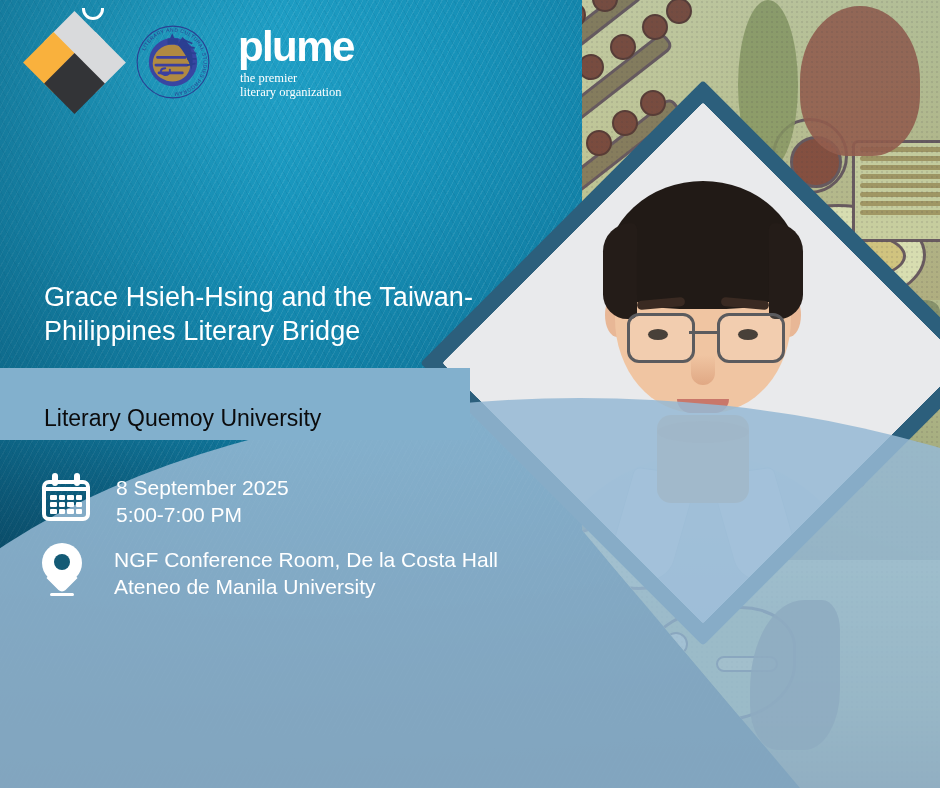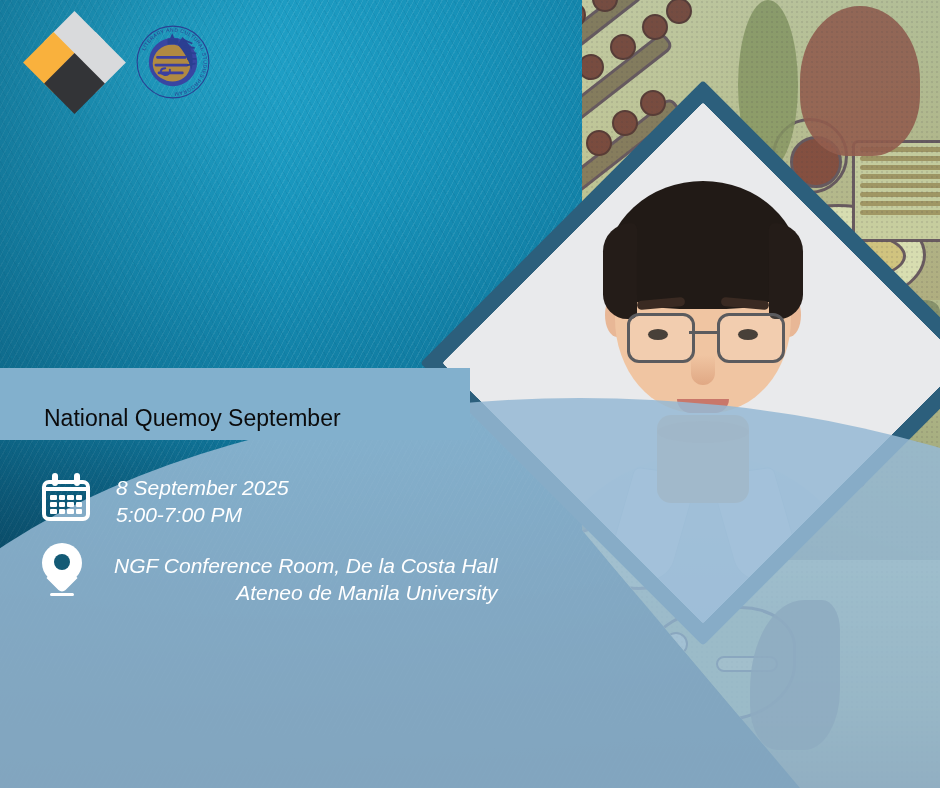--- a/index.html
+++ b/index.html
@@ -385,34 +385,34 @@
   .speaker-affil {
     position: absolute;
     left: 44px;
     top: 406px;
     color: #0b0b0c;
     font-size: 23px;
     font-weight: 400;
     line-height: 1.1;
   }
 
-  .info-row { position: absolute; display: flex; align-items: flex-start; font-style: italic; }
+  .info-row { position: absolute; display: flex; align-items: flex-start; }
   .info-row .icon { flex: 0 0 auto; }
   .info-text {
     color: #ffffff;
     font-size: 21px;
     line-height: 1.28;
     white-space: pre-line;
     font-weight: 400;
   }
 
   .row-date { left: 42px; top: 473px; }
   .row-date .info-text { margin-left: 26px; margin-top: 2px; }
   .row-venue { left: 42px; top: 543px; }
-  .row-venue .info-text { margin-left: 32px; margin-top: 10px; text-align: right; }
+  .row-venue .info-text { margin-left: 32px; margin-top: 4px; }
 
   
   .cal-icon { position: relative; width: 48px; height: 48px; }
   .cal-body {
     position: absolute; left: 0; top: 7px; width: 48px; height: 41px;
     border: 4px solid #ffffff; border-radius: 7px; box-sizing: border-box;
     background: transparent;
   }
   .cal-ring-l, .cal-ring-r {
     position: absolute; top: 0; width: 6px; height: 13px;
@@ -578,28 +578,36 @@
         <path d="M64,22 l10,4 M66,30 l11,2 M68,38 l11,1 M69,46 l10,0 M69,54 l9,-2" stroke="#2b3f92" stroke-width="2.2" stroke-linecap="round"></path>
         <path d="M46,20 l3,-7 l3,7 z" fill="#2b3f92"></path>
         <rect x="43" y="20" width="14" height="7" fill="#2b3f92"></rect>
         <text font-family="Liberation Sans, sans-serif" font-size="6.4" fill="#2b3f92" letter-spacing="0.6">
           <textPath href="#sealcircle" startOffset="6%">LITERARY AND CULTURAL STUDIES PROGRAM</textPath>
         </text>
       </svg>
     </div>
 
 
+    <div class="logo-plume">
+      <div class="plume-word">plume</div>
+      <div class="plume-breve"></div>
+      <div class="plume-tag">the premier
+literary organization</div>
+    </div>
 
   </div>
 
   <div class="content">
 
+    <div class="title-sub">Grace Hsieh-Hsing and the Taiwan-
+Philippines Literary Bridge</div>
 
     <div class="speaker-band"></div>
-    <div class="speaker-affil">National Quemoy September</div>
+    <div class="speaker-affil">Literary Quemoy University</div>
 
     <div class="info-row row-date">
       <div class="icon">
         <div class="cal-icon">
           <div class="cal-ring-l"></div>
           <div class="cal-ring-r"></div>
           <div class="cal-body"></div>
           <div class="cal-bar"></div>
           <div class="cal-grid">
             <span></span>

